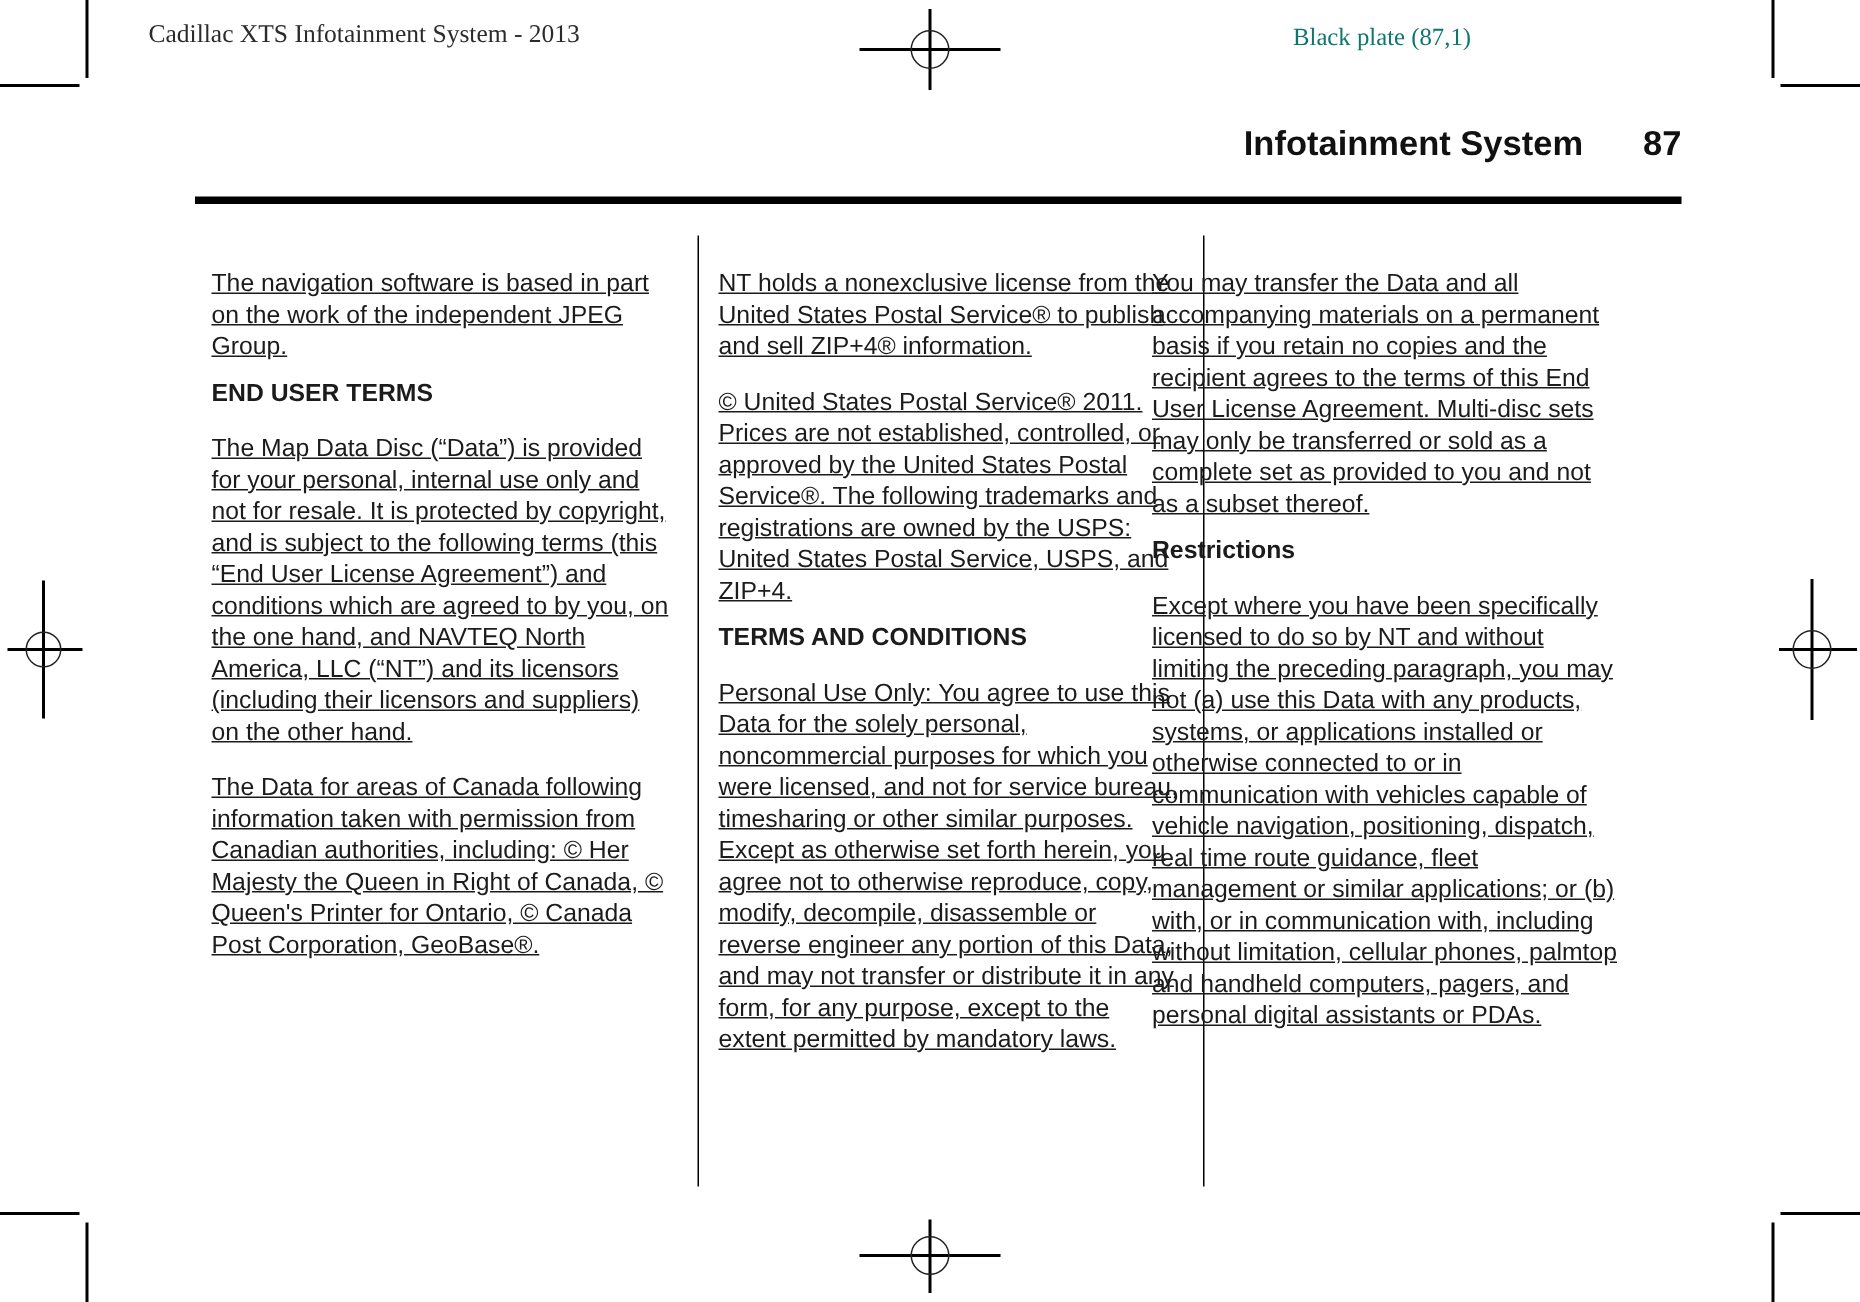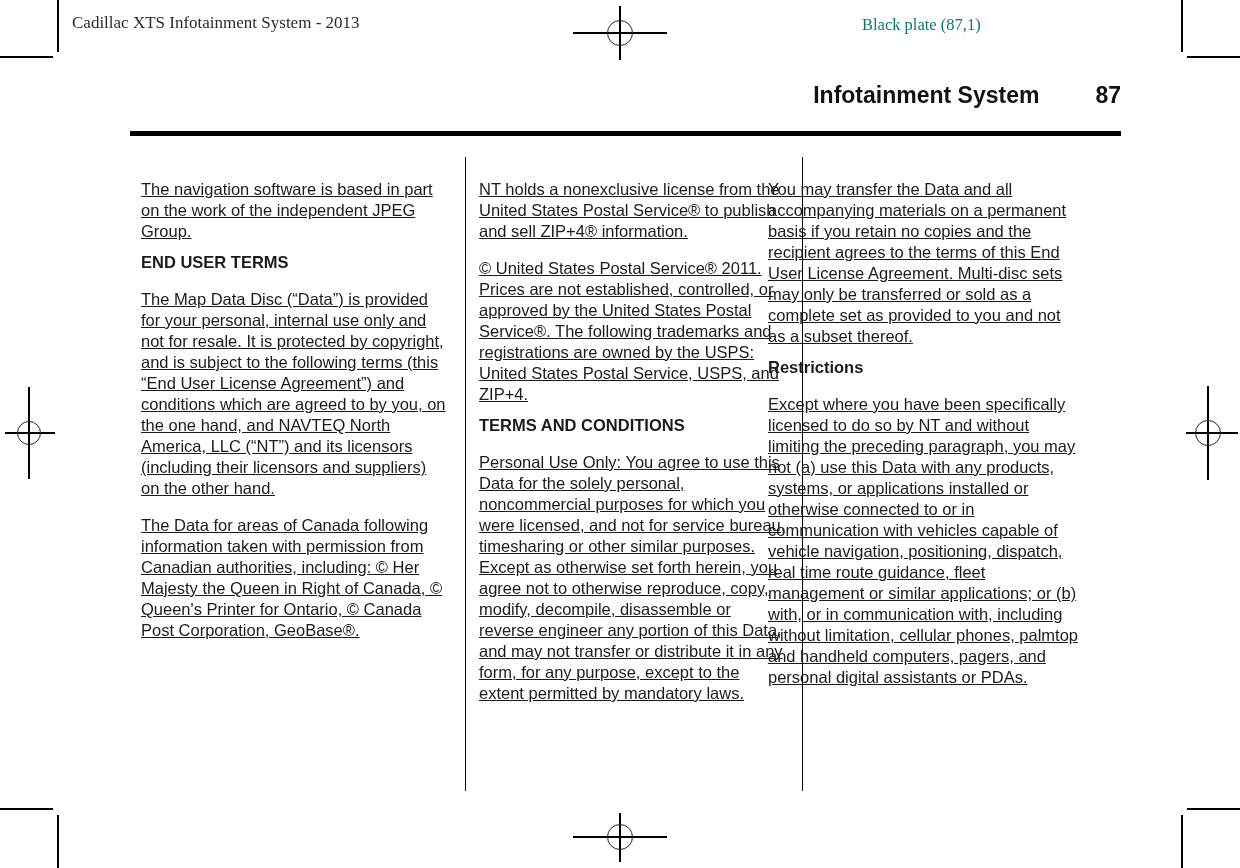--- a/index.html
+++ b/index.html
@@ -8,38 +8,38 @@
     width: 1240px; height: 868px;
     position: relative;
     background: #ffffff;
     font-family: "Liberation Sans", sans-serif;
     color: #1b1b1b;
     overflow: hidden;
   }
 
   
   .doc-title {
-    position: absolute; left: 72px; top: 13px;
+    position: absolute; left: 99px; top: 13px;
     font-family: "Liberation Serif", serif;
     font-size: 17px; color: #2b2b2b; white-space: nowrap;
   }
   .plate-label {
     position: absolute; left: 862px; top: 15px;
     font-family: "Liberation Serif", serif;
     font-size: 16.5px; color: #0f766e; white-space: nowrap;
   }
 
   
   .running-head {
     position: absolute; top: 82px; right: 119px;
     display: flex; align-items: baseline;
     font-weight: bold; font-size: 23px; color: #111;
     white-space: nowrap;
   }
-  .running-head .pagenum { margin-left: 56px; }
+  .running-head .pagenum { margin-left: 40px; }
   .head-rule {
     position: absolute; left: 130px; top: 131px;
     width: 991px; height: 5px; background: #000;
   }
 
   
   .column {
     position: absolute; top: 163px;
     font-size: 16.5px; line-height: 21px; color: #1b1b1b;
   }

